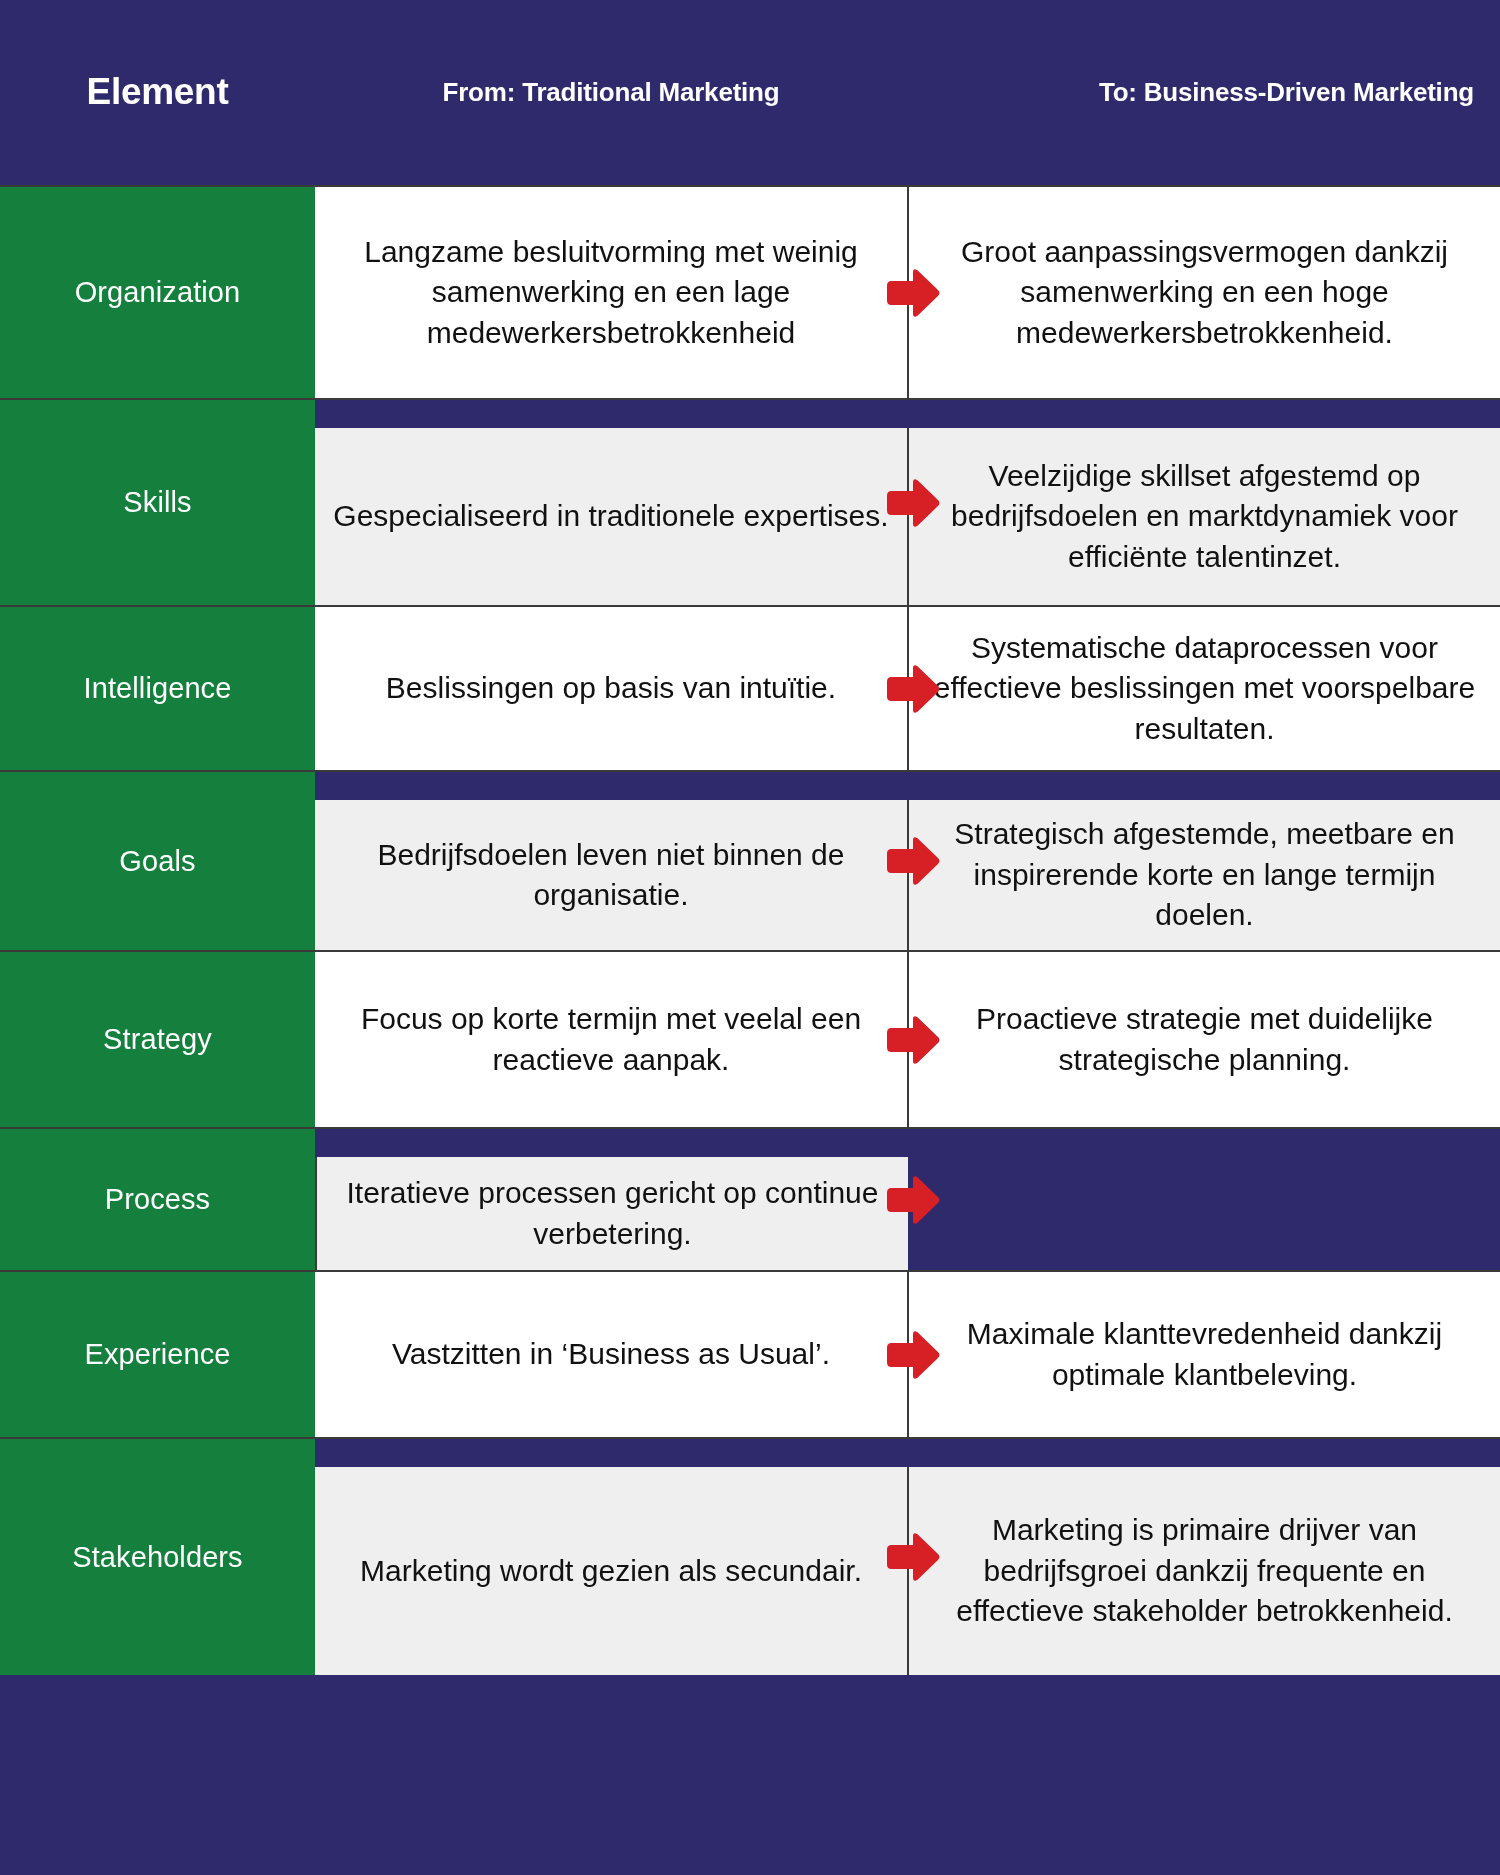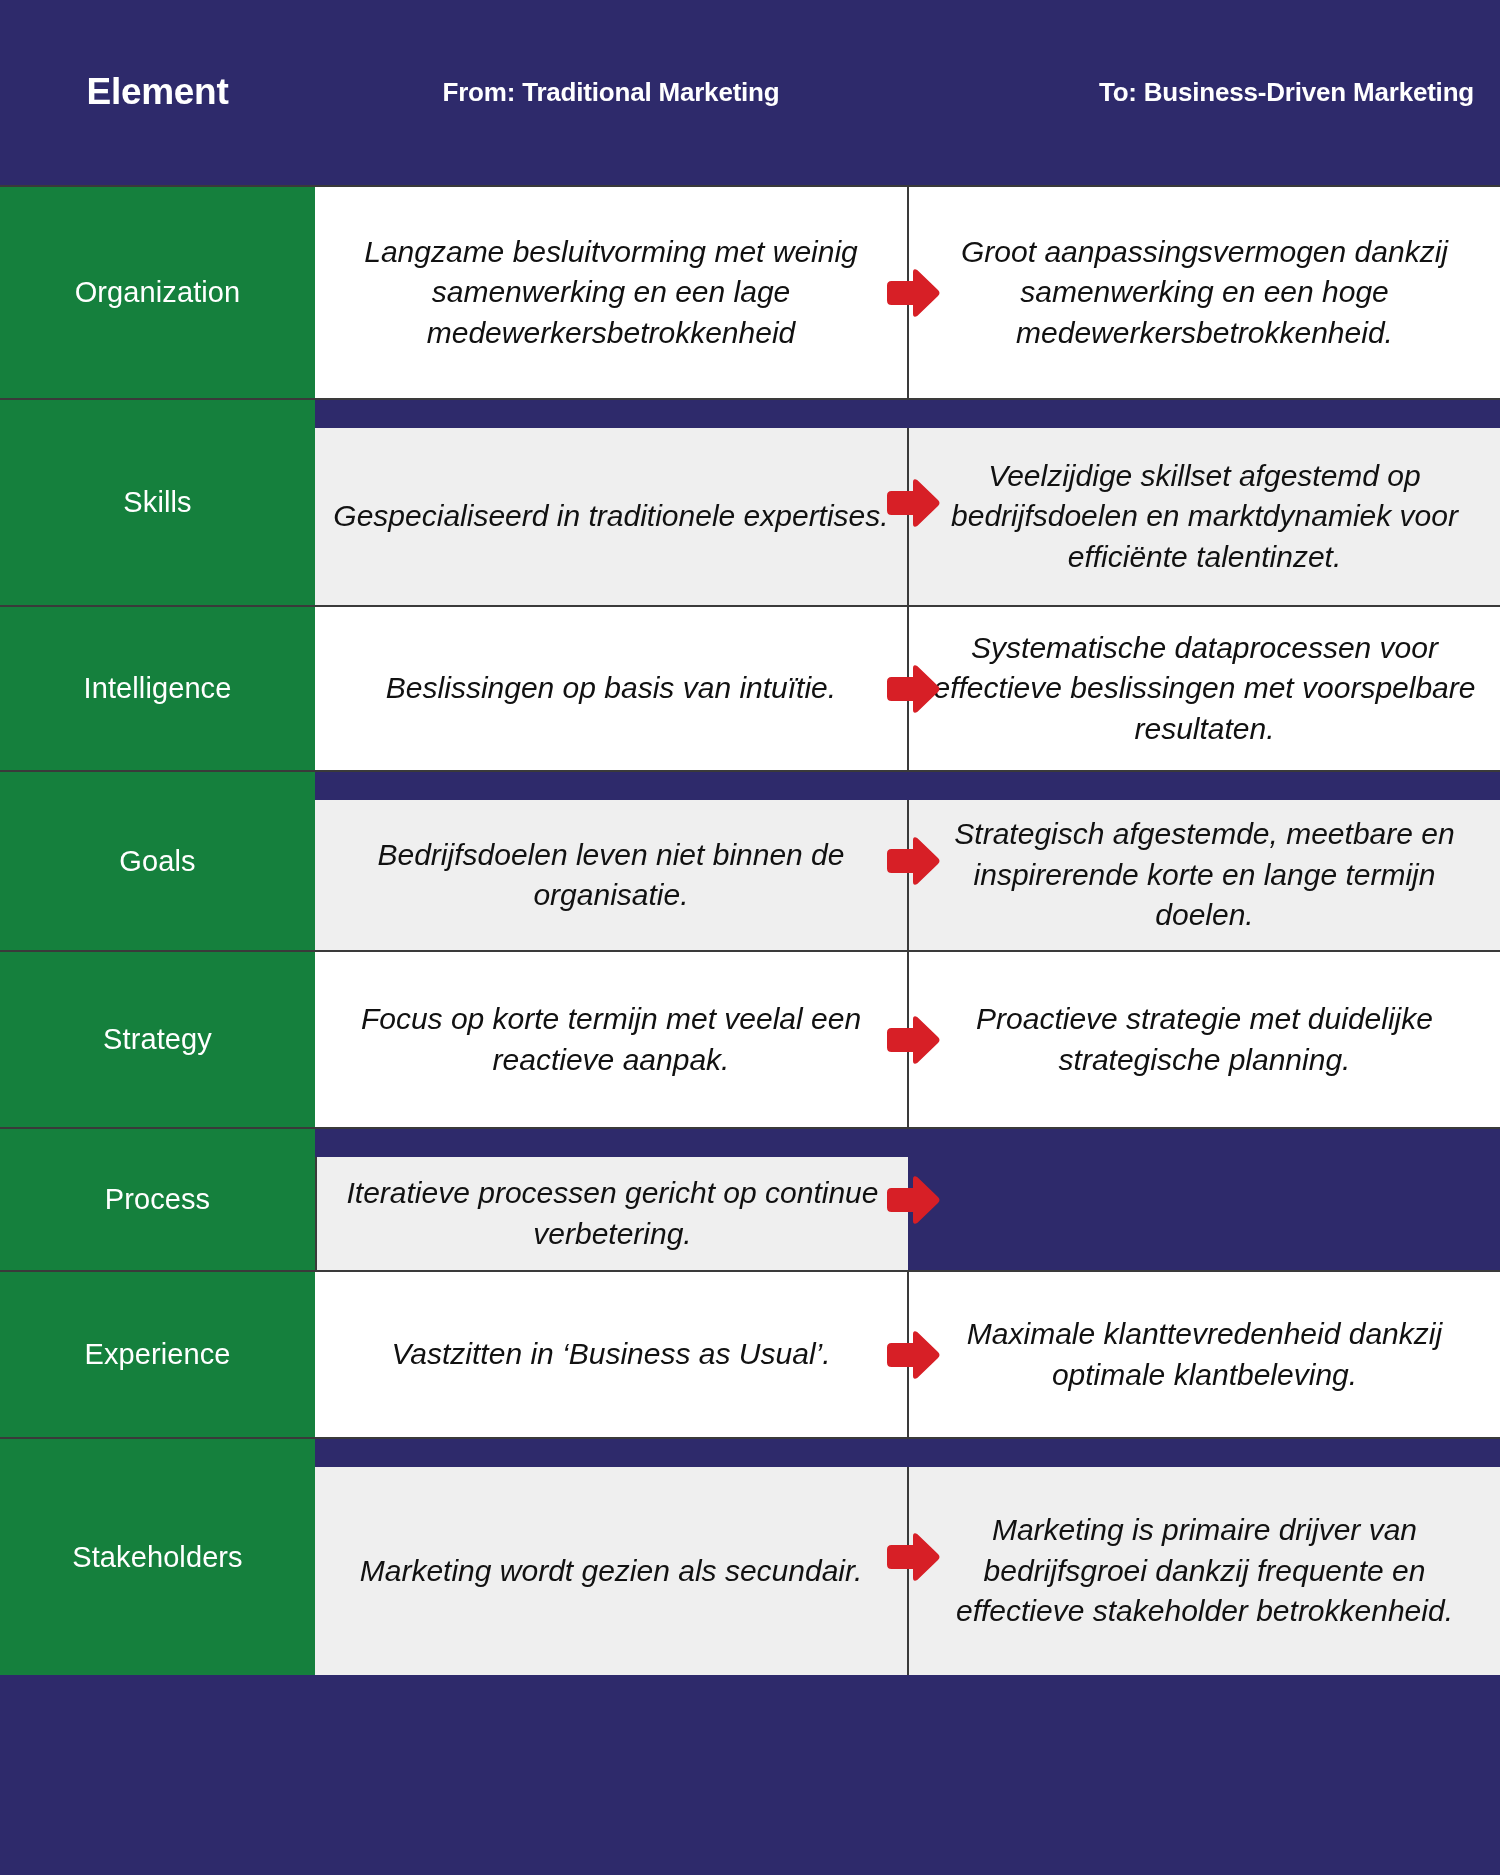--- a/index.html
+++ b/index.html
@@ -93,21 +93,20 @@
     flex: 0 0 592px;
     width: 592px;
     display: flex;
     align-items: center;
     justify-content: center;
     text-align: center;
     color: #111111;
     font-size: 30px;
     line-height: 1.35;
     padding: 24px 18px;
-    font-style: italic;
   }
   .cell-text.to {
     flex: 0 0 593px;
     width: 593px;
     border-left: 2px solid #3a3a3a;
     padding: 24px 16px;
   }
 
   .row.white .cell-text { background: #ffffff; }
   .row.grey  .cell-text { background: #efefef; margin-top: 28px; }

